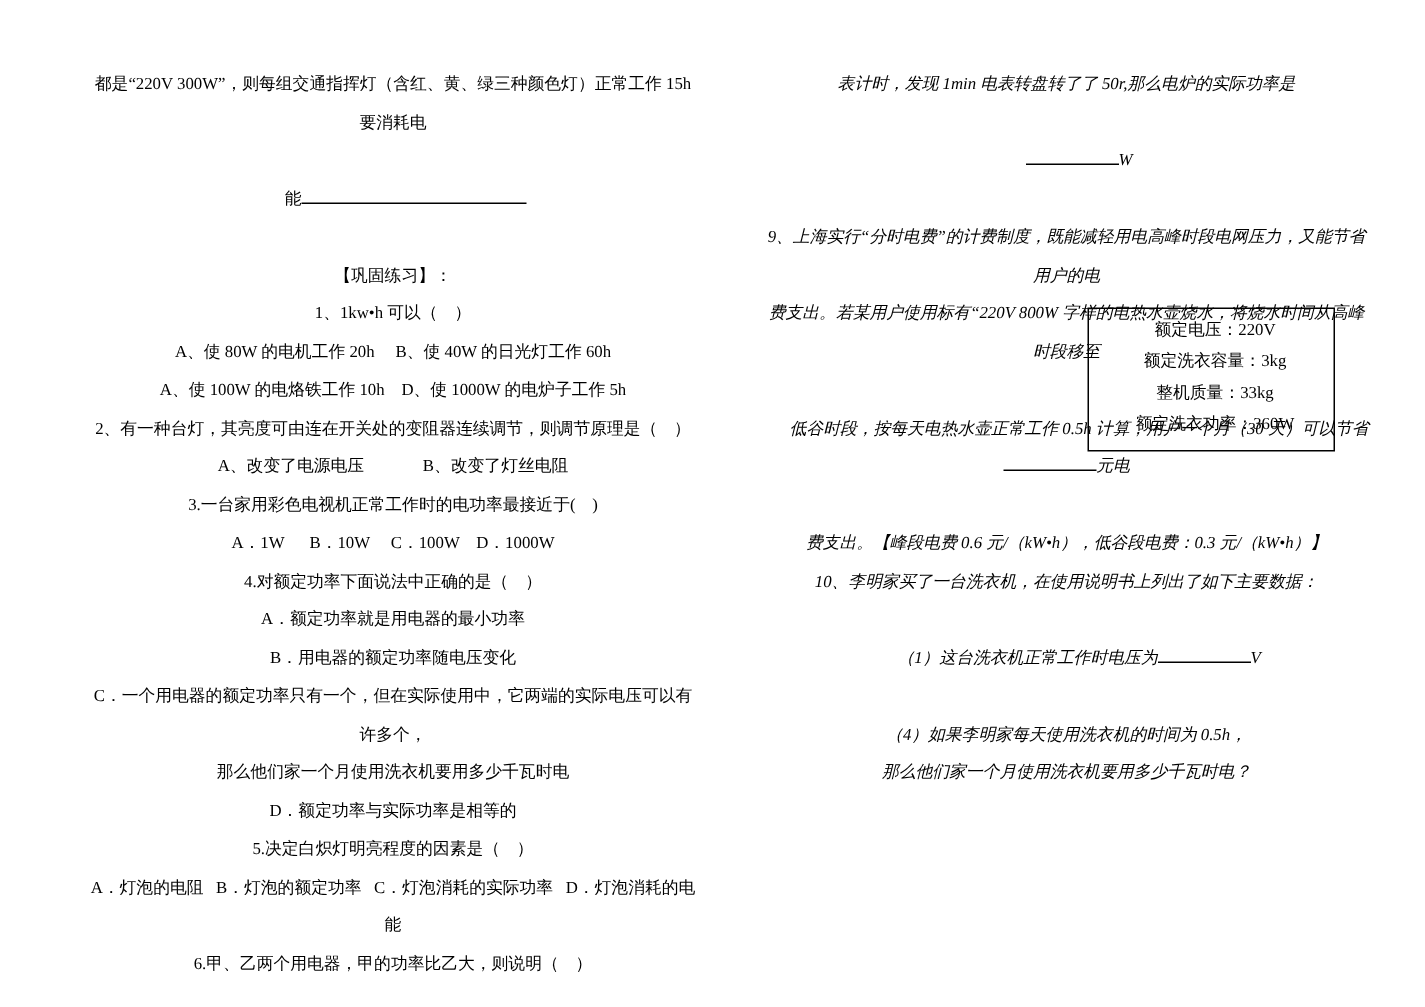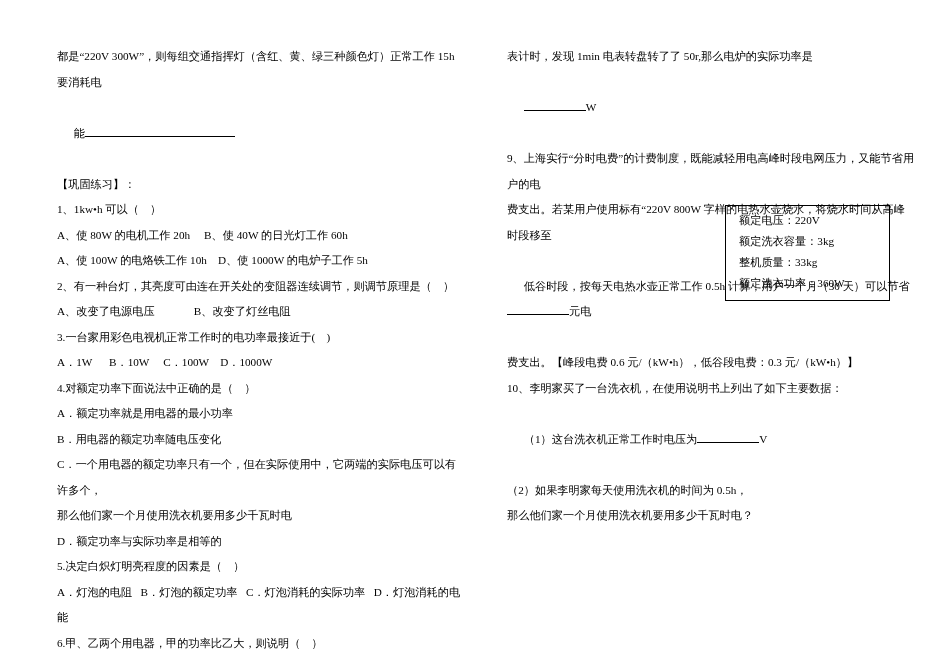--- a/index.html
+++ b/index.html
@@ -11,34 +11,36 @@
     width: 950px;
     height: 671px;
     font-family: "Liberation Serif", serif;
     color: #000000;
     overflow: hidden;
   }
   .page {
     position: relative;
     width: 950px;
     height: 671px;
+    text-align: center;
   }
   .col {
     position: absolute;
     top: 44px;
     font-size: 11.2px;
     line-height: 25.5px;
   }
   .col-left {
     left: 57px;
     width: 410px;
   }
   .col-right {
     left: 507px;
     width: 408px;
+    font-style: italic;
   }
   .line {
     white-space: pre-wrap;
     word-break: break-all;
   }
   .bold {
     font-weight: normal;
   }
   .blank {
     display: inline-block;
@@ -112,21 +114,21 @@
     <div class="line">费支出。若某用户使用标有“220V 800W 字样的电热水壶烧水，将烧水时间从高峰时段移至</div>
     <div class="line">
       <span>低谷时段，按每天电热水壶正常工作 0.5h 计算，用户一个月（30 天）可以节省</span><span class="blank b-short"></span><span>元电</span>
     </div>
     <div class="line">费支出。【峰段电费 0.6 元/（kW•h），低谷段电费：0.3 元/（kW•h）】</div>
 
     <div class="line">10、李明家买了一台洗衣机，在使用说明书上列出了如下主要数据：</div>
     <div class="line">
       <span>（1）这台洗衣机正常工作时电压为</span><span class="blank b-short"></span><span>V</span>
     </div>
-    <div class="line">（2）如果李明家每天使用洗衣机的时间为 0.5h，</div>
+    <div class="line">（4）如果李明家每天使用洗衣机的时间为 0.5h，</div>
     <div class="line">那么他们家一个月使用洗衣机要用多少千瓦时电？</div>
 
   </div>
 
   <div class="spec-box">
     <div>额定电压：220V</div>
     <div>额定洗衣容量：3kg</div>
     <div>整机质量：33kg</div>
     <div>额定洗衣功率：360W</div>
   </div>

